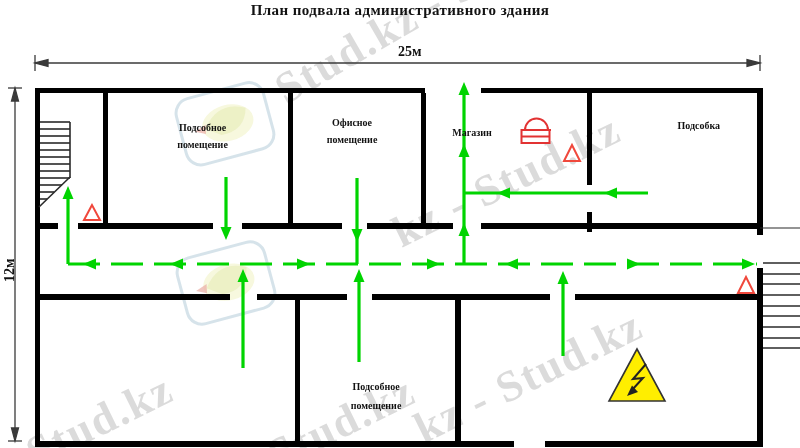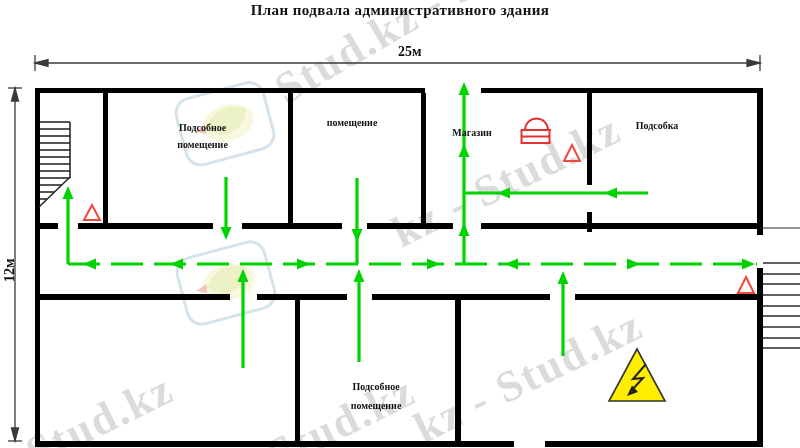--- a/index.html
+++ b/index.html
@@ -176,26 +176,27 @@
 
   <div class="lbl dim" style="left:398px;top:44px;">25м</div>
   <div class="lbl dim dim-h">12м</div>
 
   <div class="lbl room-label" style="left:145px;top:119px;width:115px;">
     <div>Подсобное</div>
     <div>помещение</div>
   </div>
 
   <div class="lbl room-label" style="left:302px;top:114px;width:100px;">
+    <div>Офисное</div>
     <div>помещение</div>
   </div>
 
   <div class="lbl room-label" style="left:431px;top:124px;width:82px;">Магазин</div>
 
-  <div class="lbl room-label" style="left:612px;top:117px;width:90px;">Подсобка</div>
+  <div class="lbl room-label" style="left:630px;top:117px;width:90px;text-align:right;">Подсобка</div>
 
   <div class="lbl room-label" style="left:102px;top:368px;width:125px;line-height:26px;">
   </div>
 
   <div class="lbl room-label" style="left:316px;top:377px;width:120px;line-height:19px;">
     <div>Подсобное</div>
     <div>помещение</div>
   </div>
 
 </div>

